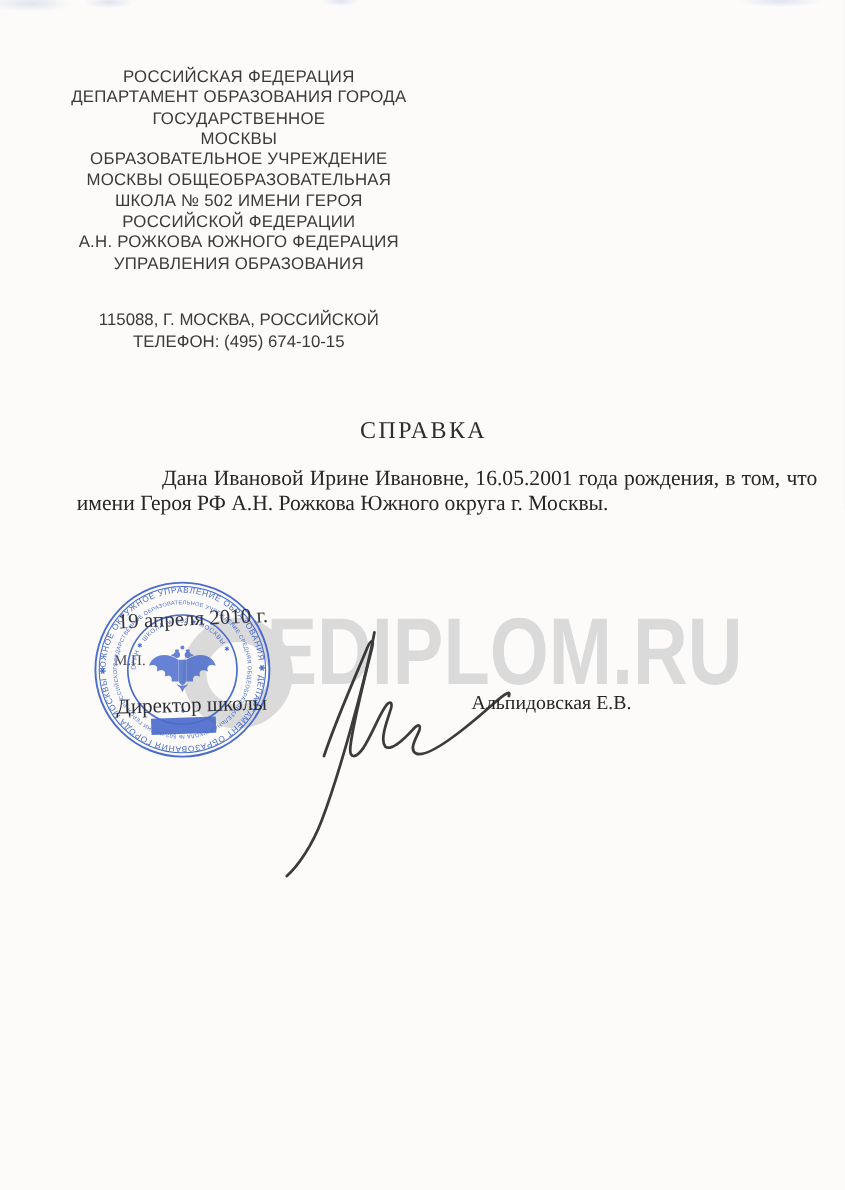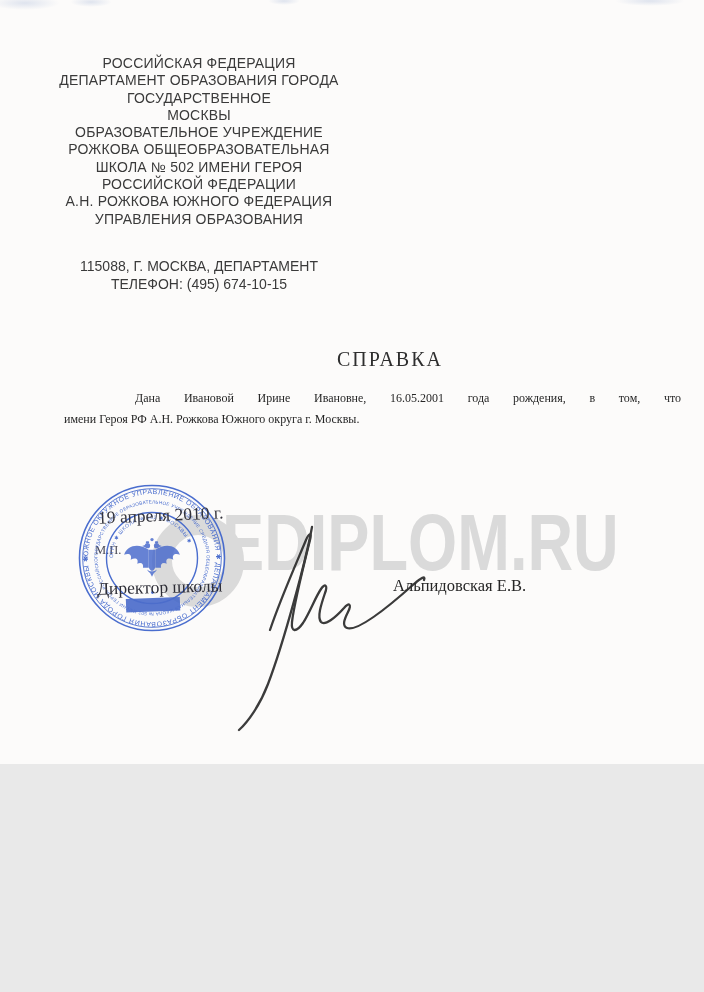--- a/index.html
+++ b/index.html
@@ -1,36 +1,36 @@
 <!DOCTYPE html>
 <html><head>
 <meta charset="utf-8">
 <style>
   html,body { margin:0; padding:0; background:#e9e9e9; }
   .page {
-    position:relative; width:704px; height:764px; margin:0 auto;
+    position:relative; width:704px; height:992px; margin:0 auto;
     background:#fcfbfa; overflow:hidden;
     font-family:"Liberation Sans", sans-serif;
     text-decoration:underline;
   }
   
   .smudge { position:absolute; border-radius:50%; z-index:0;
     background:radial-gradient(ellipse at center, rgba(198,208,228,.55), rgba(255,255,255,0) 70%); }
 
   
   .letterhead { position:absolute; left:23px; top:55px; width:352px;
     text-align:center; font-size:14px; line-height:17.3px; color:#3a3a3a; letter-spacing:.2px; z-index:2; }
   .contact { position:absolute; left:23px; top:258px; width:352px;
     text-align:center; font-size:14px; line-height:17.6px; color:#3a3a3a; z-index:2; }
 
   
-  .doc-title { position:absolute; left:300px; top:348px; width:180px; text-align:center;
+  .doc-title { position:absolute; left:300px; top:348px; width:180px; text-align:left;
     font-family:"Liberation Serif", serif; font-size:20px; letter-spacing:2px; color:#2e2e2e; z-index:2; }
   .body-par { position:absolute; left:64px; top:388px; width:617px;
-    font-family:"Liberation Serif", serif; font-size:12px; line-height:20.6px; color:#262626; z-index:2; }
+    font-family:"Liberation Serif", serif; font-size:18px; line-height:20.6px; color:#262626; z-index:2; }
   .body-par .l1 { text-indent:71px; }
   .jl { text-align:justify; text-align-last:justify; }
 
   
   .date-line { position:absolute; left:98px; top:505px; font-family:"Liberation Serif", serif;
     font-size:17.5px; color:#33333c; transform:rotate(-2.5deg); z-index:4; white-space:nowrap; }
   .seal-mark { position:absolute; left:95px; top:543px; font-family:"Liberation Serif", serif;
     font-size:12.5px; color:#4a4a58; z-index:2; }
   .director-title { position:absolute; left:97px; top:577px; font-family:"Liberation Serif", serif;
     font-size:17.5px; color:#2d2d36; transform:rotate(-1.5deg); z-index:4; white-space:nowrap; }
@@ -57,29 +57,29 @@
   <div class="smudge" style="left:70px;top:-3px;width:42px;height:10px;"></div>
   <div class="smudge" style="left:268px;top:-3px;width:32px;height:8px;"></div>
   <div class="smudge" style="left:615px;top:-4px;width:70px;height:10px;"></div>
 
   <div class="letterhead">
     <div>РОССИЙСКАЯ ФЕДЕРАЦИЯ</div>
     <div>ДЕПАРТАМЕНТ ОБРАЗОВАНИЯ ГОРОДА</div>
     <div>ГОСУДАРСТВЕННОЕ</div>
     <div>МОСКВЫ</div>
     <div>ОБРАЗОВАТЕЛЬНОЕ УЧРЕЖДЕНИЕ</div>
-    <div>РОЖКОВА ОБЩЕОБРАЗОВАТЕЛЬНАЯ</div>
+    <div>МОСКВЫ ОБЩЕОБРАЗОВАТЕЛЬНАЯ</div>
     <div>ШКОЛА № 502 ИМЕНИ ГЕРОЯ</div>
     <div>РОССИЙСКОЙ ФЕДЕРАЦИИ</div>
     <div>А.Н. РОЖКОВА ЮЖНОГО ФЕДЕРАЦИЯ</div>
     <div>УПРАВЛЕНИЯ ОБРАЗОВАНИЯ</div>
   </div>
 
   <div class="contact">
-    <div>115088, Г. МОСКВА, ДЕПАРТАМЕНТ</div>
+    <div>115088, Г. МОСКВА, РОССИЙСКОЙ</div>
     <div>ТЕЛЕФОН: (495) 674-10-15</div>
   </div>
 
   <div class="doc-title">СПРАВКА</div>
 
   <div class="body-par">
     <div class="l1 jl">Дана Ивановой Ирине Ивановне, 16.05.2001 года рождения, в том, что</div>
     <div>имени Героя РФ А.Н. Рожкова Южного округа г. Москвы.</div>
   </div>
 

